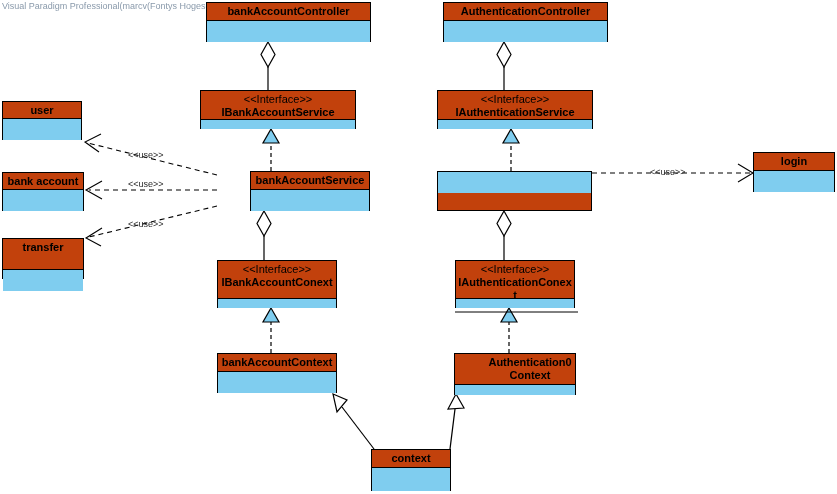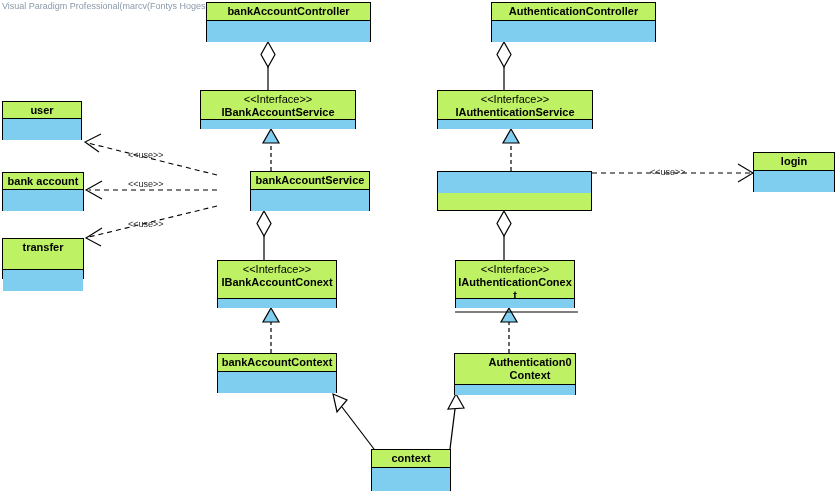--- a/index.html
+++ b/index.html
@@ -35,21 +35,21 @@
     color: #8a9aab;
     white-space: nowrap;
     letter-spacing: 0px;
     font-family: "Liberation Sans", sans-serif;
   }
   
   .uml-class {
     position: absolute;
     box-sizing: border-box;
     border: 1px solid #000000;
-    background: #bef264;
+    background: #c2410c;
     font-size: 11px;
     color: #000000;
   }
   .uml-head {
     box-sizing: border-box;
     border-bottom: 1px solid #000000;
     text-align: center;
     font-weight: bold;
     padding: 2px 2px 2px 2px;
     line-height: 13px;
@@ -162,21 +162,21 @@
       <line x1="592" y1="173" x2="751" y2="173" stroke="#000" stroke-width="1.1" stroke-dasharray="5,4"></line>
       <polyline points="738,164 753,173 738,182" fill="none" stroke="#000" stroke-width="1.1"></polyline>
     </g>
   </svg>
 
   <div class="uml-class" style="left:206px; top:2px; width:165px; height:40px;">
     <div class="uml-head" style="height:18px;">bankAccountController</div>
     <div class="uml-body" style="height:21px;"></div>
   </div>
 
-  <div class="uml-class" style="left:443px; top:2px; width:165px; height:40px;margin-left:48px;">
+  <div class="uml-class" style="left:443px; top:2px; width:165px; height:40px;">
     <div class="uml-head" style="height:18px;">AuthenticationController</div>
     <div class="uml-body" style="height:21px;"></div>
   </div>
 
   <div class="uml-class" style="left:200px; top:90px; width:156px; height:39px;">
     <div class="uml-head" style="height:29px;">
       <span class="stereo">&lt;&lt;Interface&gt;&gt;</span>
       <span>IBankAccountService</span>
     </div>
     <div class="uml-body thin"></div>

